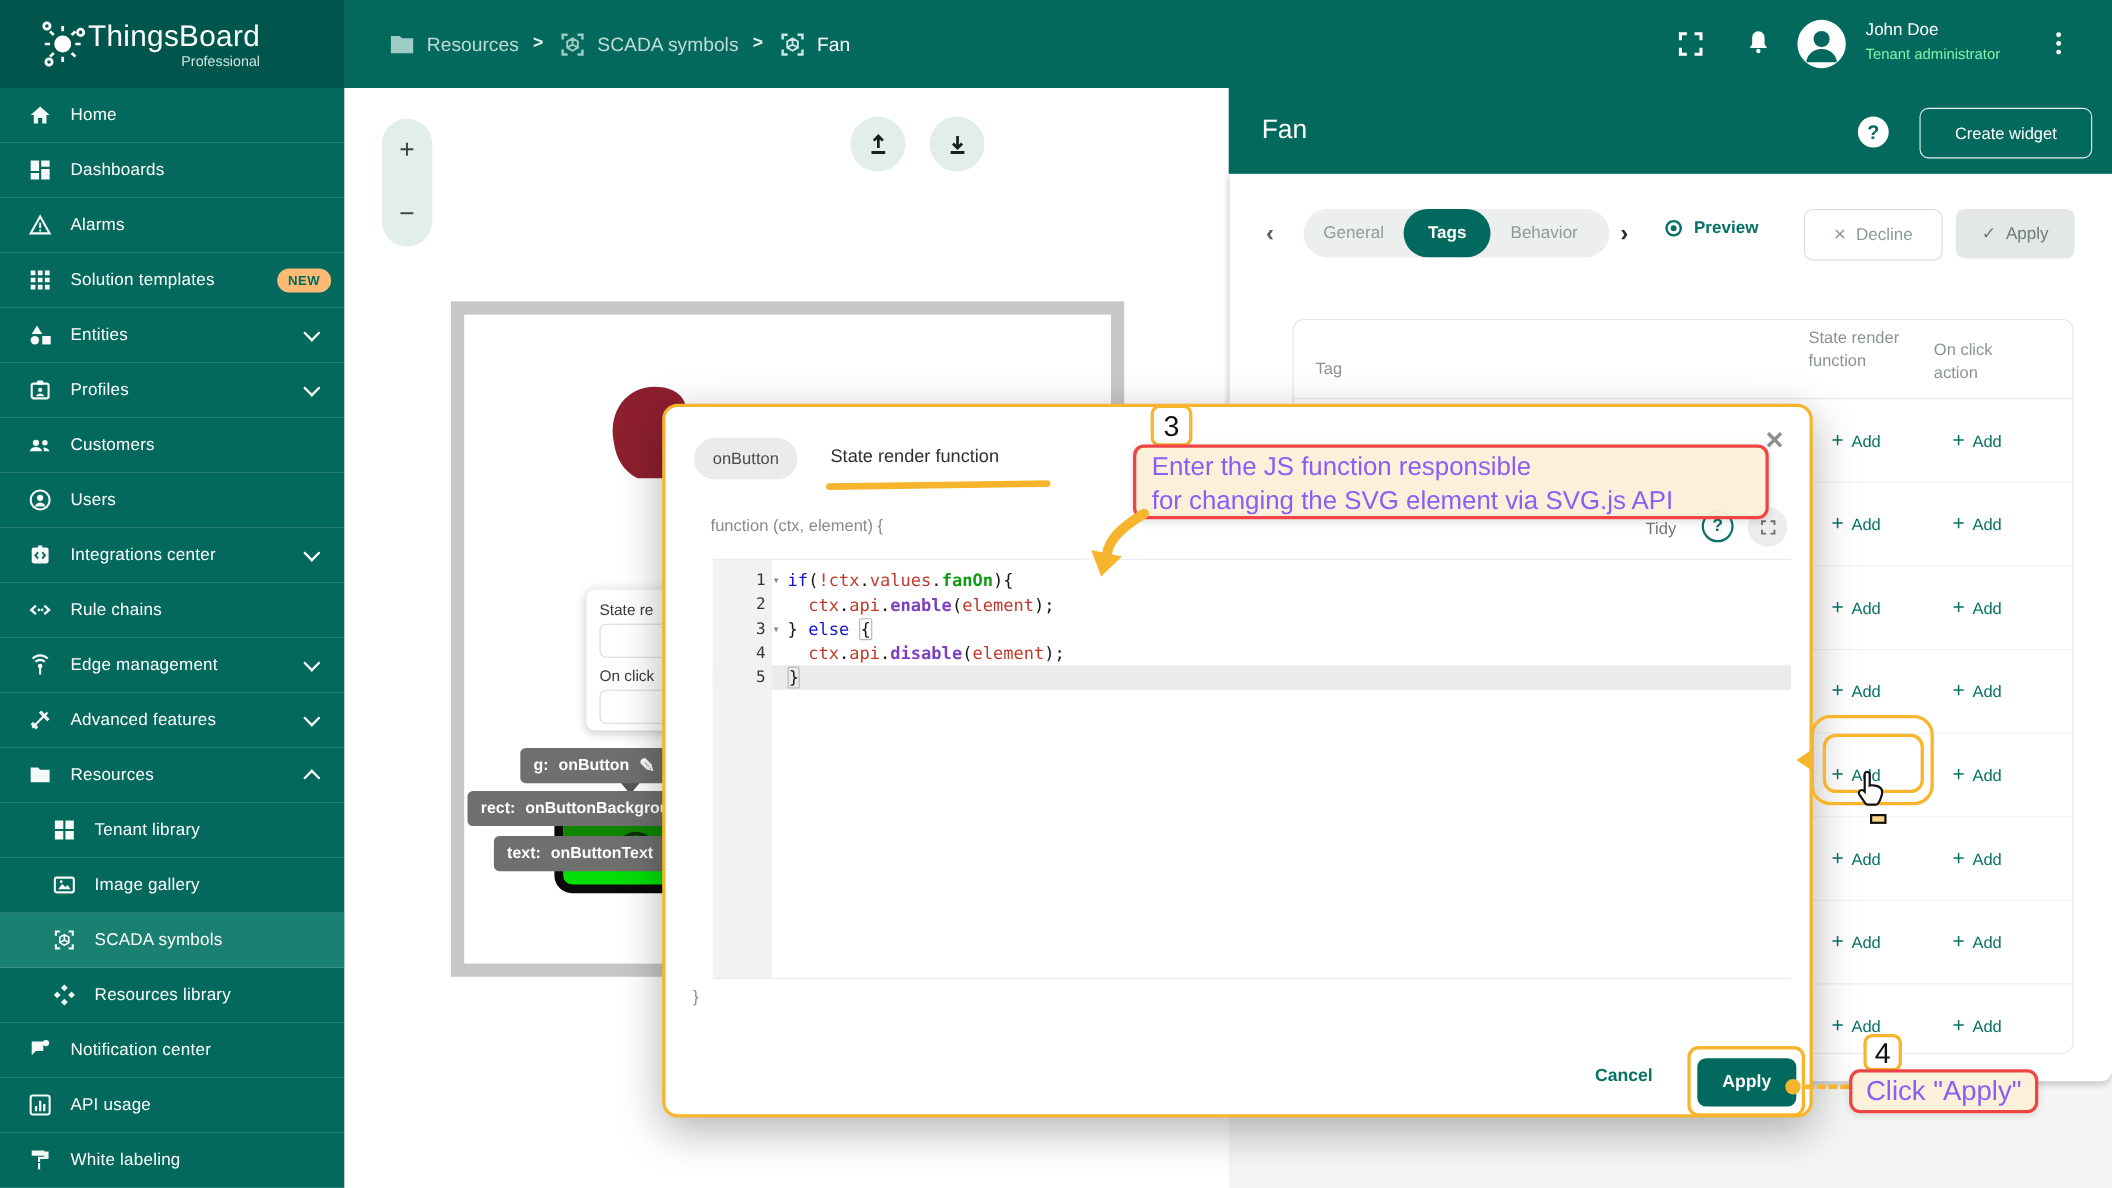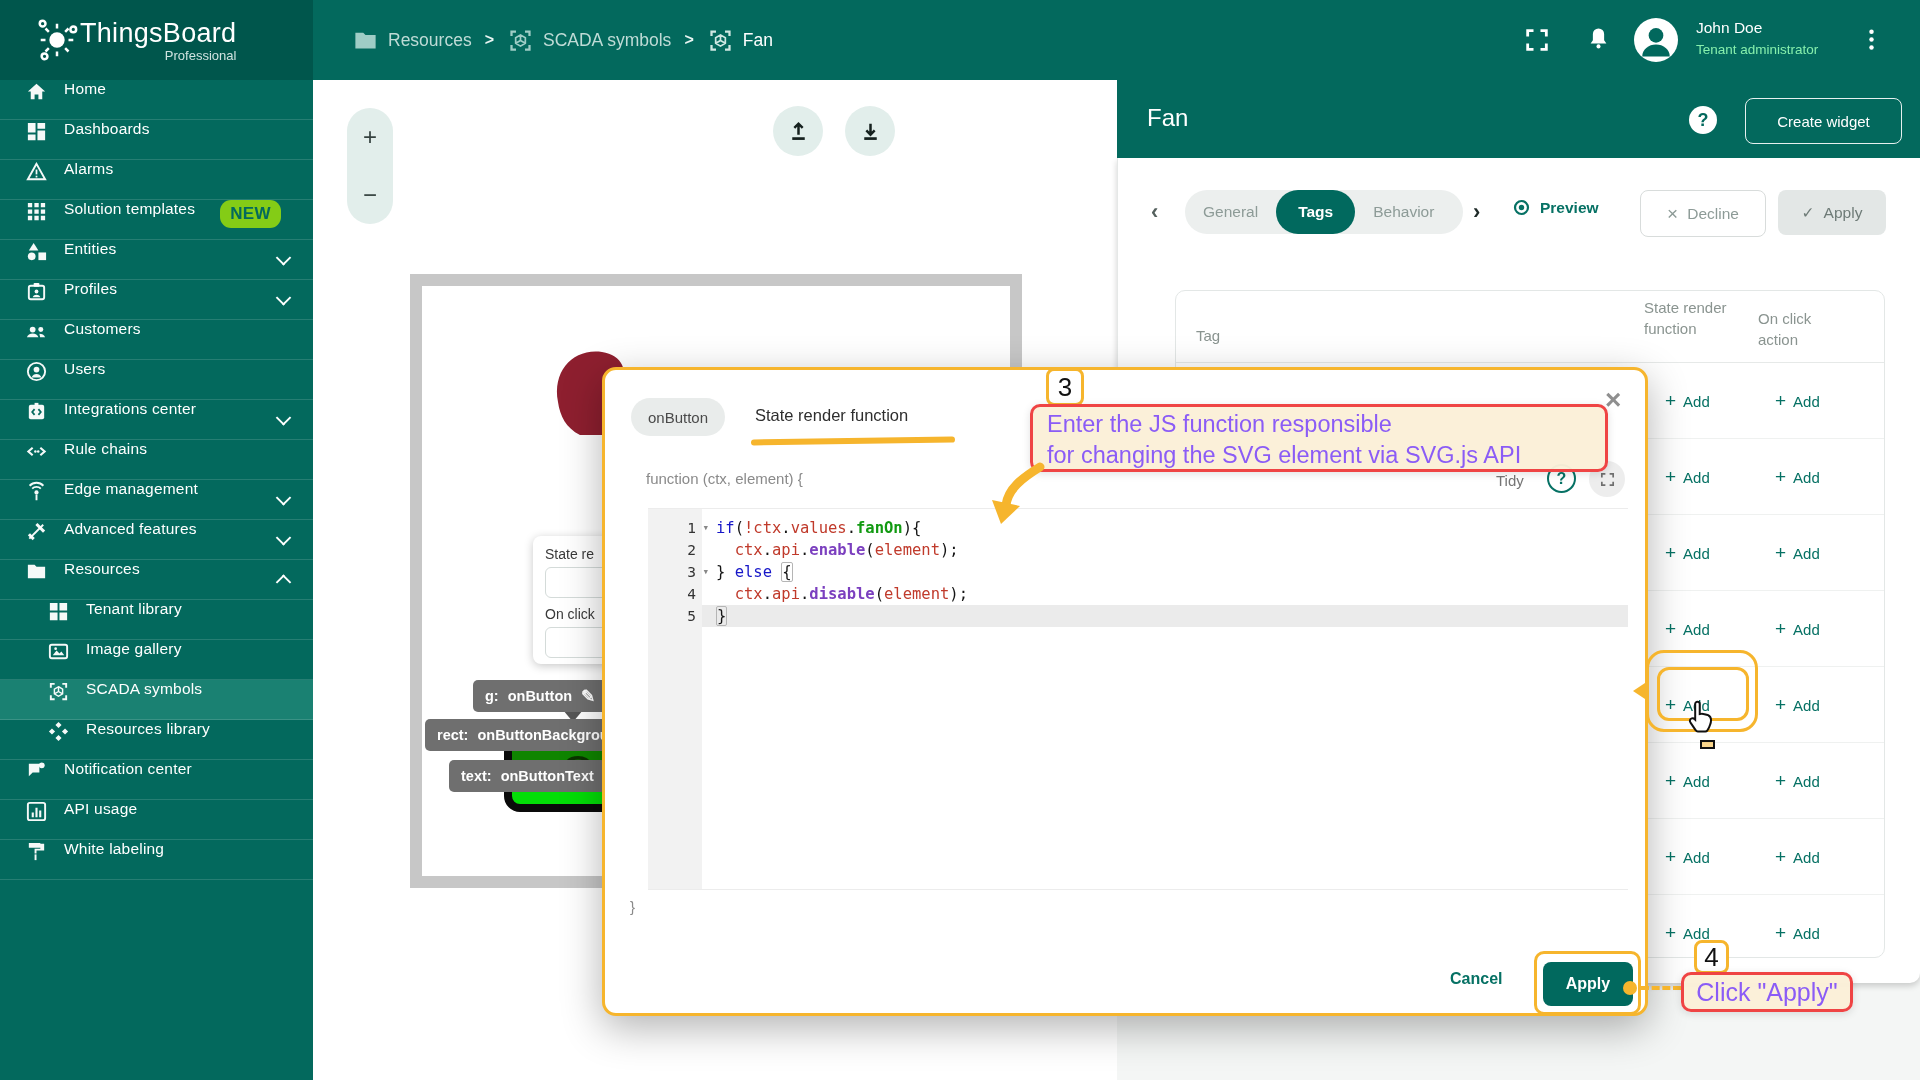--- a/index.html
+++ b/index.html
@@ -21,26 +21,26 @@
   .bc-item.current .ic{color:#CFE8E3;}
   .bc-sep{color:#E8F4F1;font-weight:700;font-size:16px;}
   .top-actions .tool{position:absolute;color:#fff;cursor:pointer;}
   .avatar{position:absolute;left:1634px;top:18px;width:44px;height:44px;border-radius:50%;background:#fff;overflow:hidden;}
   .avatar .ic{font-size:44px;}
   .user-name{position:absolute;left:1696px;top:19px;font-size:15.5px;color:#fff;}
   .user-role{position:absolute;left:1696px;top:42px;font-size:13.5px;color:#86efac;}
 
   
   #sidebar{position:absolute;left:0;top:80px;width:313px;height:1000px;background:#03695D;z-index:5;overflow:hidden;}
-  .side-item{position:relative;height:40px;display:flex;align-items:flex-start;color:#fff;border-bottom:1px solid rgba(255,255,255,.14);box-sizing:border-box;cursor:pointer;}
+  .side-item{position:relative;height:50px;display:flex;align-items:center;color:#fff;border-bottom:1px solid rgba(255,255,255,.14);box-sizing:border-box;cursor:pointer;}
   .side-item .ic{font-size:23px;margin-left:25px;color:rgba(255,255,255,.96);}
   .side-item.sub .ic{margin-left:47px;}
   .side-item .lbl{margin-left:16px;font-size:15.5px;font-weight:500;letter-spacing:.2px;}
   .side-item.selected{background:#1A8172;}
-  .badge-new{margin-left:auto;margin-right:32px;background:#84cc16;color:#03695D;font-size:17px;font-weight:700;padding:4px 10px;border-radius:11px;letter-spacing:.4px;}
+  .badge-new{margin-left:auto;margin-right:12px;background:#fdba74;color:#03695D;font-size:12px;font-weight:700;padding:4px 10px;border-radius:11px;letter-spacing:.4px;}
   .chev{position:absolute;right:24px;top:50%;width:9px;height:9px;border-right:2px solid #fff;border-bottom:2px solid #fff;}
   .chev.down{transform:translateY(-70%) rotate(45deg);}
   .chev.up{transform:translateY(-30%) rotate(-135deg);}
 
   
   #canvas{position:absolute;left:313px;top:80px;width:804px;height:1000px;background:#fff;z-index:1;}
   .zoom-pill{position:absolute;left:34px;top:28px;width:46px;height:116px;background:#E2EEEB;border-radius:23px;}
   .zoom-btn{position:absolute;left:0;width:46px;height:46px;display:flex;align-items:center;justify-content:center;font-size:24px;color:#35423F;cursor:pointer;}
   .zoom-plus{top:6px;} .zoom-minus{bottom:6px;}
   .circle-btn{position:absolute;width:50px;height:50px;border-radius:50%;background:#E2EEEB;display:flex;align-items:center;justify-content:center;cursor:pointer;color:#16211F;font-size:25px;}

